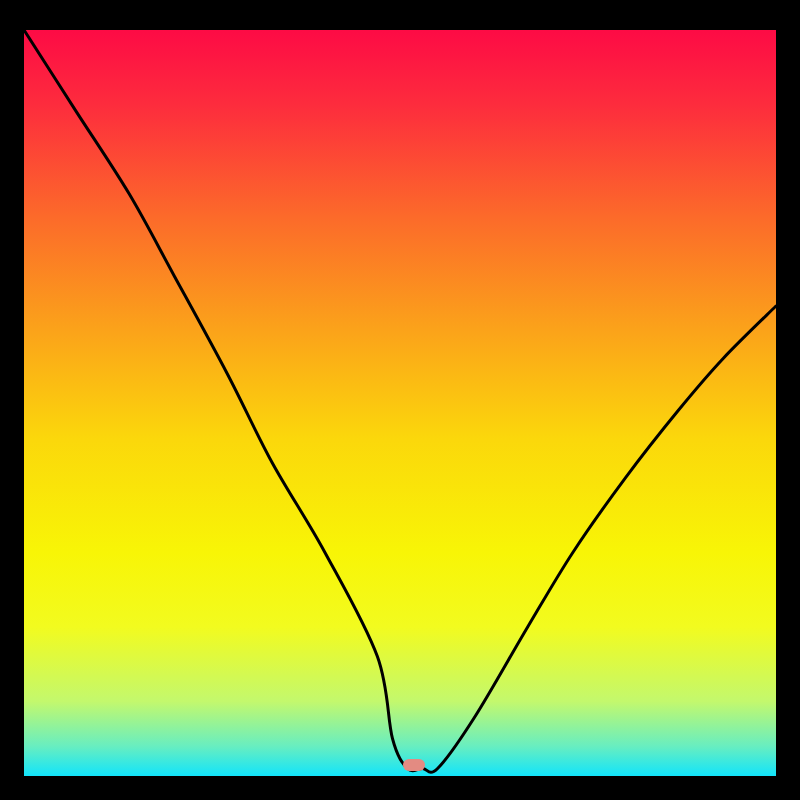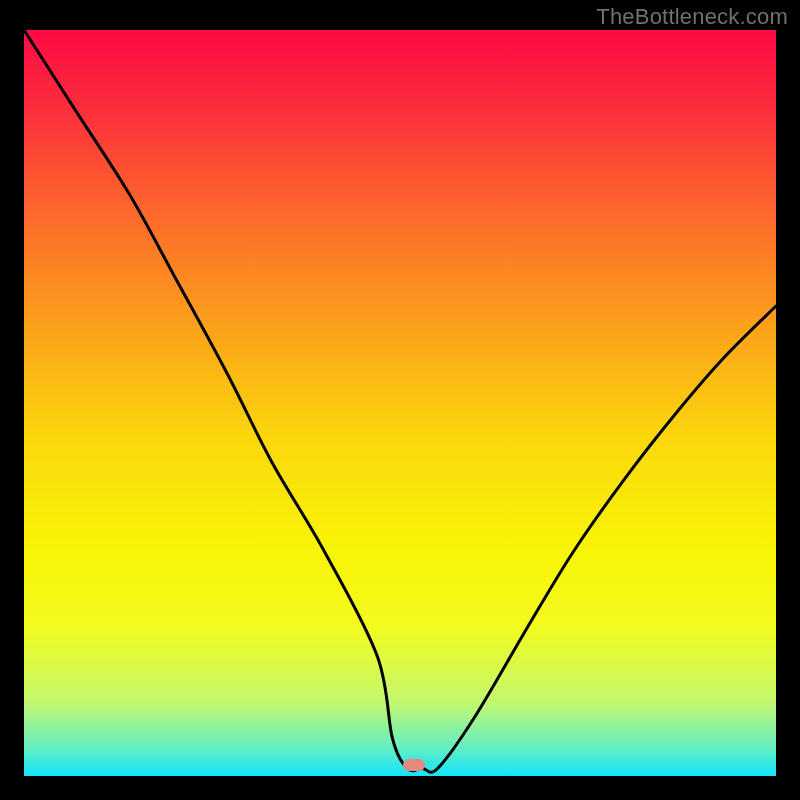--- a/index.html
+++ b/index.html
@@ -49,21 +49,20 @@
     background: #e38b82;
     z-index: 3;
     transform: translate(-50%, -50%);
   }
 </style>
 </head>
 <body>
 
 <div class="frame">
 
-  <div class="watermark">TheBottleneck.com</div>
 
   <div class="plot-area">
     <svg id="plot-svg" viewBox="0 0 752 746" preserveAspectRatio="none">
       <defs>
         <linearGradient id="bg-grad" x1="0" y1="0" x2="0" y2="1">
             <stop offset="0%" stop-color="#fd0b45"></stop>
             <stop offset="10%" stop-color="#fd2c3d"></stop>
             <stop offset="25%" stop-color="#fc6a2a"></stop>
             <stop offset="40%" stop-color="#fba21a"></stop>
             <stop offset="55.00000000000001%" stop-color="#fbd80b"></stop>

